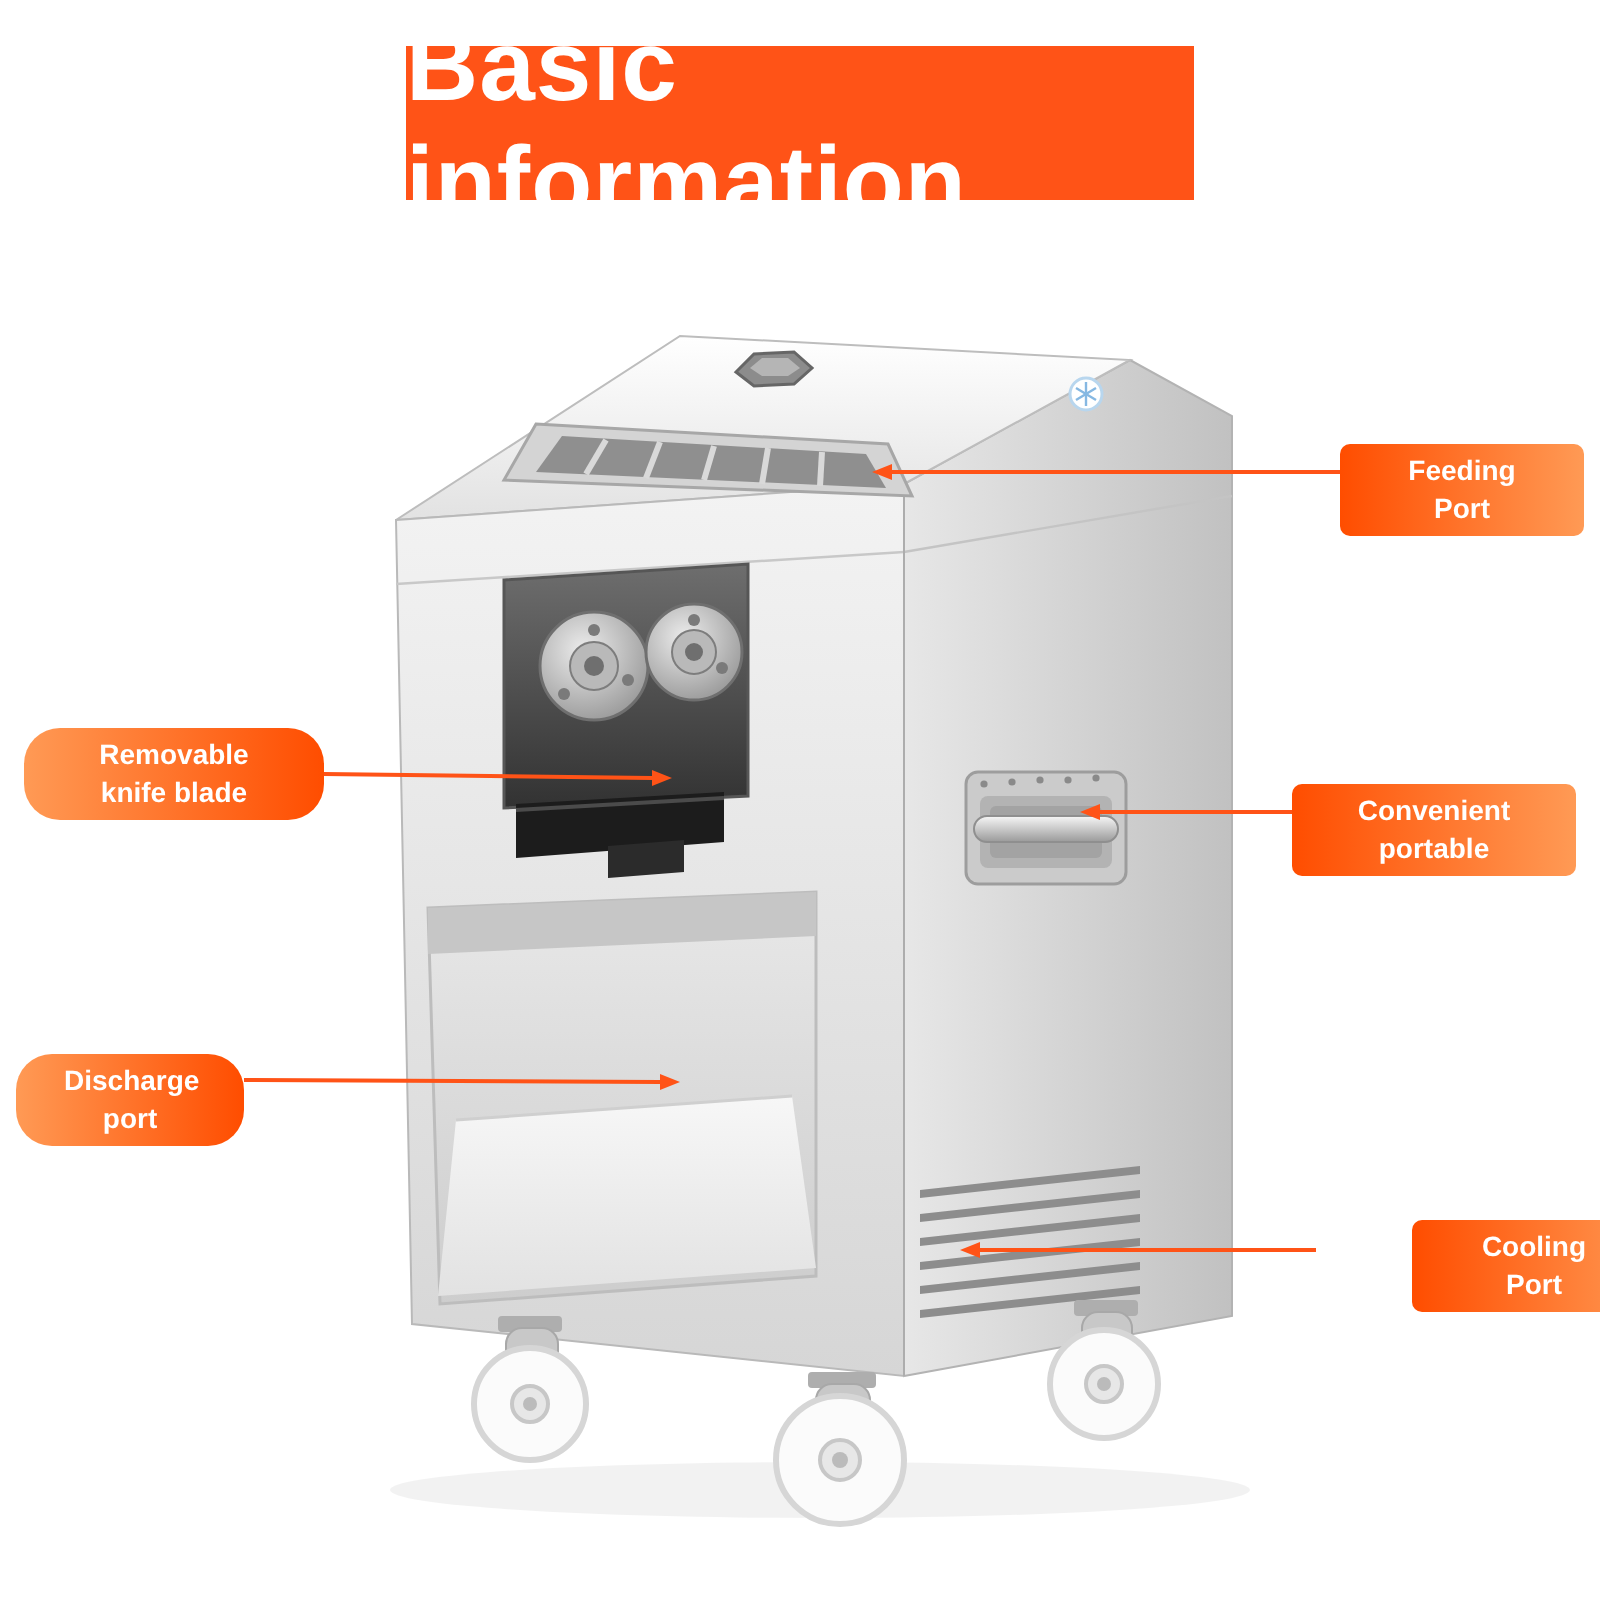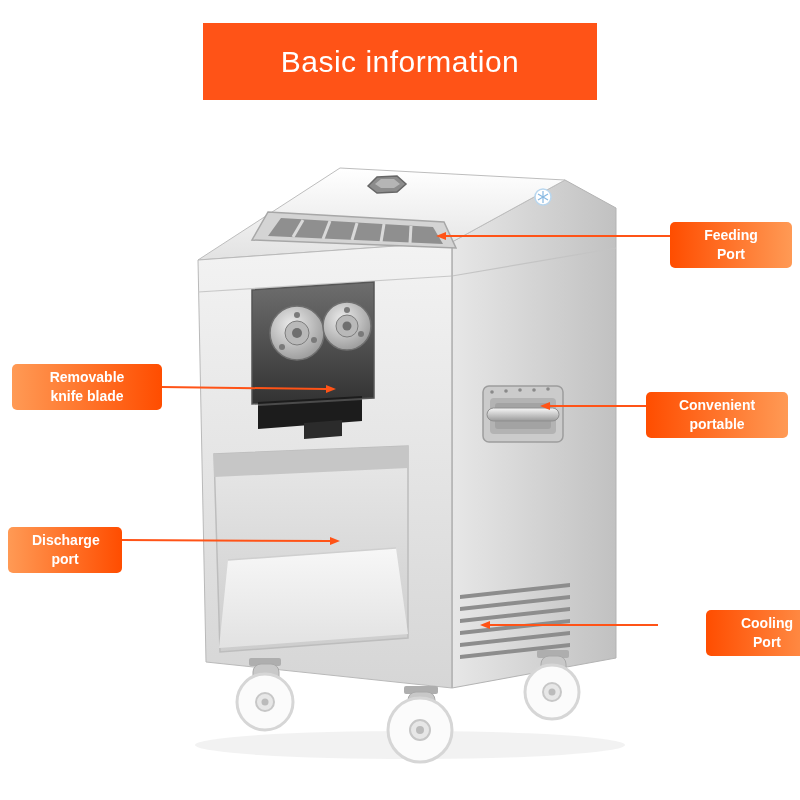--- a/index.html
+++ b/index.html
@@ -2,30 +2,30 @@
 <html><head>
 <meta charset="utf-8">
 <style>
   html,body{margin:0;padding:0;width:800px;height:800px;background:#ffffff;overflow:hidden;
             font-family:"Liberation Sans",sans-serif;}
   #stage{position:relative;width:800px;height:800px;background:#ffffff;}
 
   
   .banner{position:absolute;left:203px;top:23px;width:394px;height:77px;background:#ff5317;
           display:flex;align-items:center;justify-content:center;}
-  .banner h1{margin:0;color:#ffffff;font-size:30px;font-weight:400;letter-spacing:.5px;}
+  .banner h1{margin:0;color:#ffffff;font-size:50px;font-weight:700;letter-spacing:.5px;}
 
   
   .layer-svg{position:absolute;left:0;top:0;width:800px;height:800px;display:block;}
 
   
   .callout{position:absolute;box-sizing:border-box;color:#ffffff;font-size:14px;font-weight:700;
            line-height:1.35;text-align:center;padding:4px 24px;border-radius:5px;}
   .callout.right{background:linear-gradient(90deg,#ff4d00,#ff9a55);}
-  .callout.left{background:linear-gradient(90deg,#ff9a55,#ff4d00);}
+  .callout.left{background:linear-gradient(90deg,#ff9a55,#ff4d00);border-radius:18px;}
   #callout-feeding{left:670px;top:222px;width:122px;}
   #callout-knife{left:12px;top:364px;width:150px;}
   #callout-portable{left:646px;top:392px;width:142px;}
   #callout-discharge{left:8px;top:527px;width:114px;}
   #callout-cooling{left:658px;top:610px;width:122px;margin-left:48px;}
 </style>
 </head>
 <body>
 
 <div id="stage">

